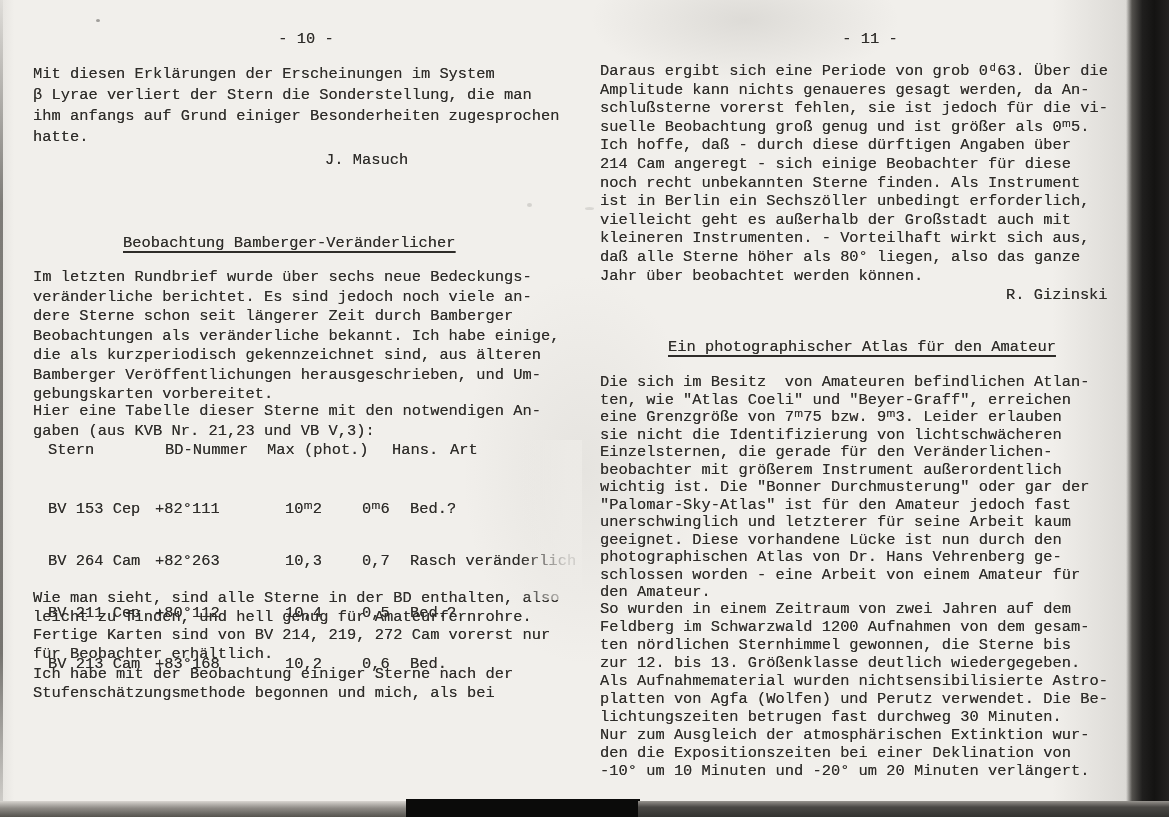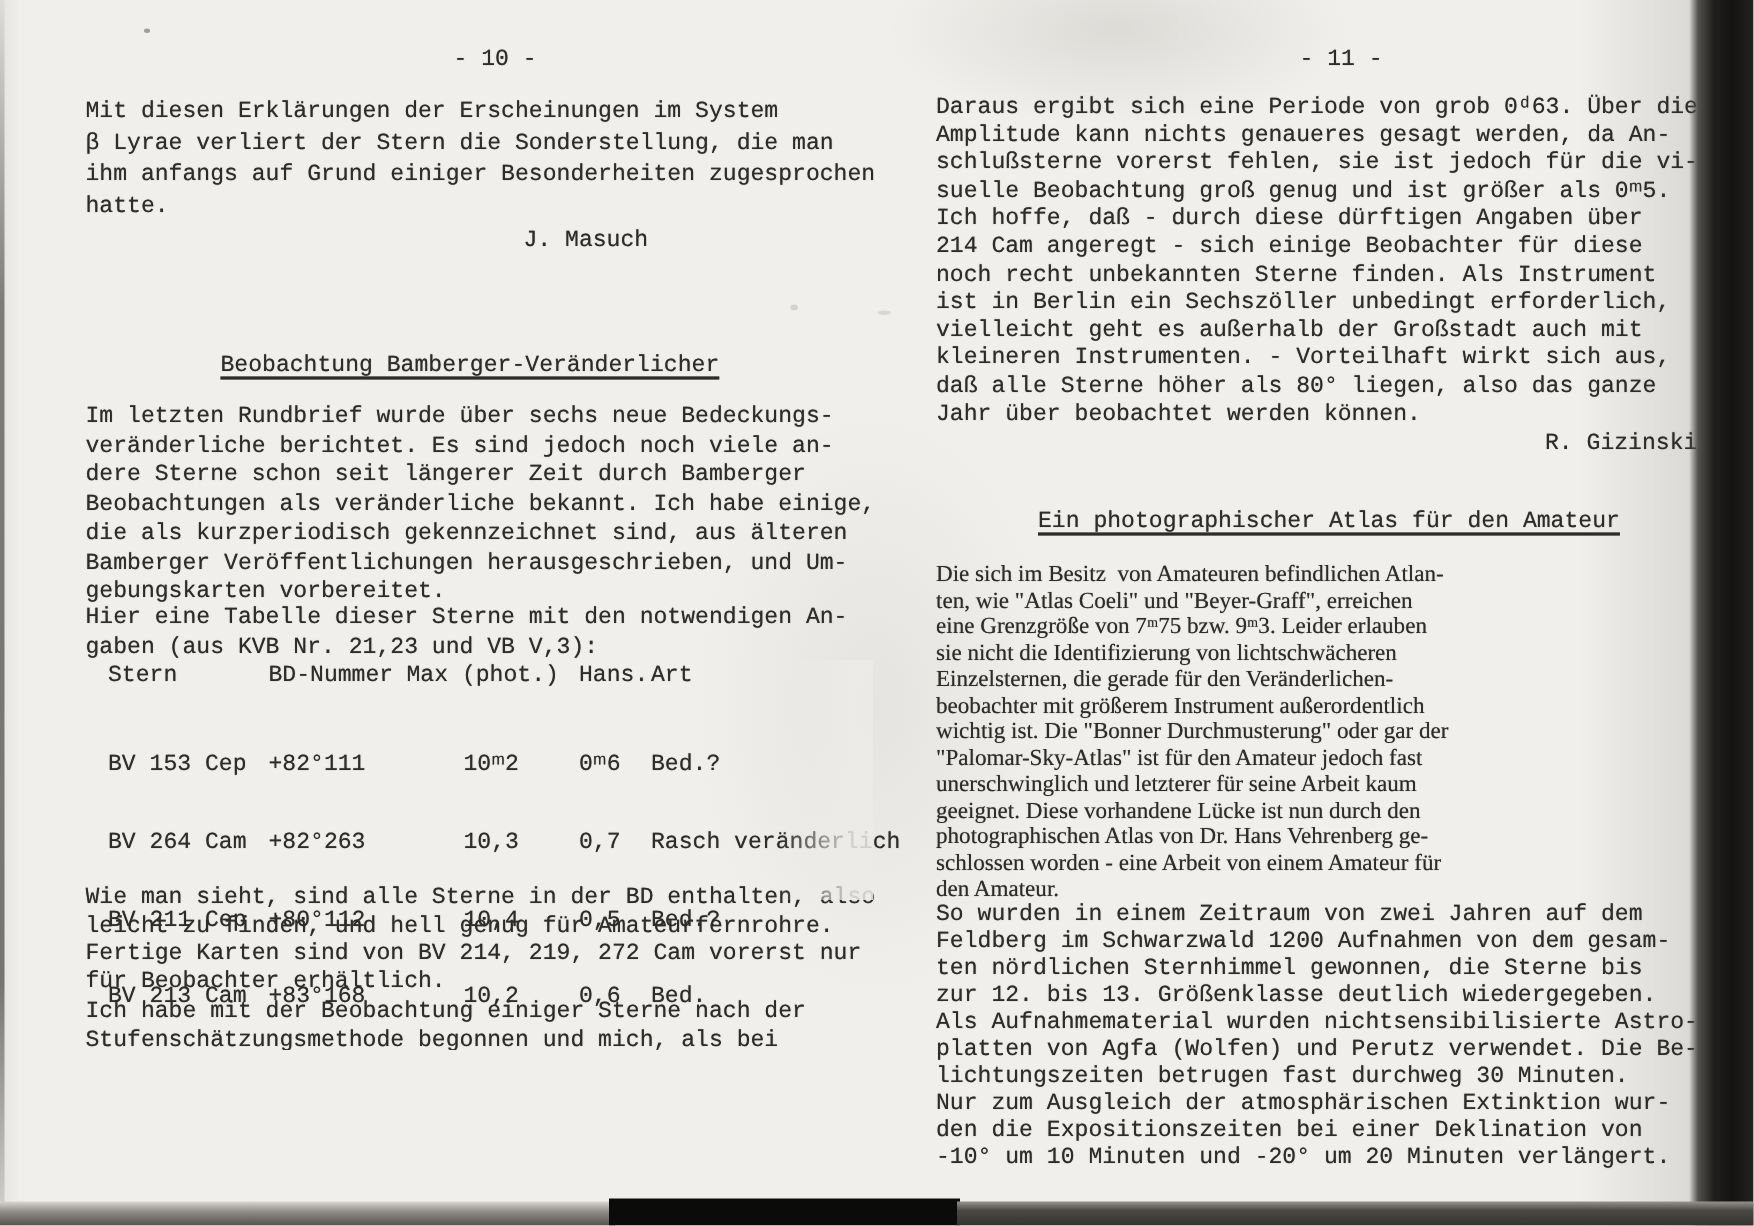--- a/index.html
+++ b/index.html
@@ -20,21 +20,21 @@
       radial-gradient(160px 260px at 583px 470px, rgba(160,158,153,.14), rgba(160,158,153,0) 75%),
       linear-gradient(to right, rgba(120,118,114,.10) 0px, rgba(120,118,114,0) 14px),
       linear-gradient(to right, rgba(0,0,0,0) 90%, rgba(90,88,84,.18) 98%);
   }
   .txt{
     color:var(--ink);
     font-size:15.4px;
     white-space:pre;
     text-shadow:0 0 .6px rgba(46,44,41,.65);
   }
-  .col{position:absolute;top:0;height:700px;margin-left:24px;}
+  .col{position:absolute;top:0;height:700px;}
   #left-col{left:33px;width:546px;overflow:hidden;}
   #right-col{left:600px;width:540px;}
   .abs{position:absolute;left:0;width:100%;}
   .center{text-align:center;}
   .underlined{
     text-decoration:underline;
     text-underline-offset:4px;
     text-decoration-thickness:1.5px;
   }
   .lh21{line-height:21px;}
@@ -42,21 +42,21 @@
   .lh187{line-height:18.7px;}
   .lh186{line-height:18.6px;}
   .lh175{line-height:17.5px;}
   .lh18{line-height:18px;}
   
   .tbl-row{
     display:grid;
     grid-template-columns:107px 92px 115px 48px 1fr;
     padding-left:15px;
   }
-  .tbl-head{line-height:19px;}
+  .tbl-head{line-height:19px;gap:10px;}
   .tbl-body{line-height:17.2px;}
   .tbl-body .c3{padding-left:38px;}
   .tbl-body .c5{overflow:hidden;}
   
   #gutter-fade{
     position:absolute;left:520px;top:440px;width:62px;height:160px;
     background:linear-gradient(to right, rgba(241,239,235,0), rgba(237,235,231,.85) 75%);
     pointer-events:none;
   }
   
@@ -207,21 +207,21 @@
 ist in Berlin ein Sechszöller unbedingt erforderlich,
 vielleicht geht es außerhalb der Großstadt auch mit
 kleineren Instrumenten. - Vorteilhaft wirkt sich aus,
 daß alle Sterne höher als 80° liegen, also das ganze
 Jahr über beobachtet werden können.</div>
 
   <div class="abs txt" style="top:286px;padding-left:406px;">R. Gizinski</div>
 
   <div class="abs txt" style="top:338px;padding-left:68px;"><span class="underlined">Ein photographischer Atlas für den Amateur</span></div>
 
-  <div class="abs txt lh175" style="top:374px;font-family:Liberation Serif, serif;">Die sich im Besitz  von Amateuren befindlichen Atlan-
+  <div class="abs txt lh175" style="top:374px;">Die sich im Besitz  von Amateuren befindlichen Atlan-
 ten, wie "Atlas Coeli" und "Beyer-Graff", erreichen
 eine Grenzgröße von 7ᵐ75 bzw. 9ᵐ3. Leider erlauben
 sie nicht die Identifizierung von lichtschwächeren
 Einzelsternen, die gerade für den Veränderlichen-
 beobachter mit größerem Instrument außerordentlich
 wichtig ist. Die "Bonner Durchmusterung" oder gar der
 "Palomar-Sky-Atlas" ist für den Amateur jedoch fast
 unerschwinglich und letzterer für seine Arbeit kaum
 geeignet. Diese vorhandene Lücke ist nun durch den
 photographischen Atlas von Dr. Hans Vehrenberg ge-

